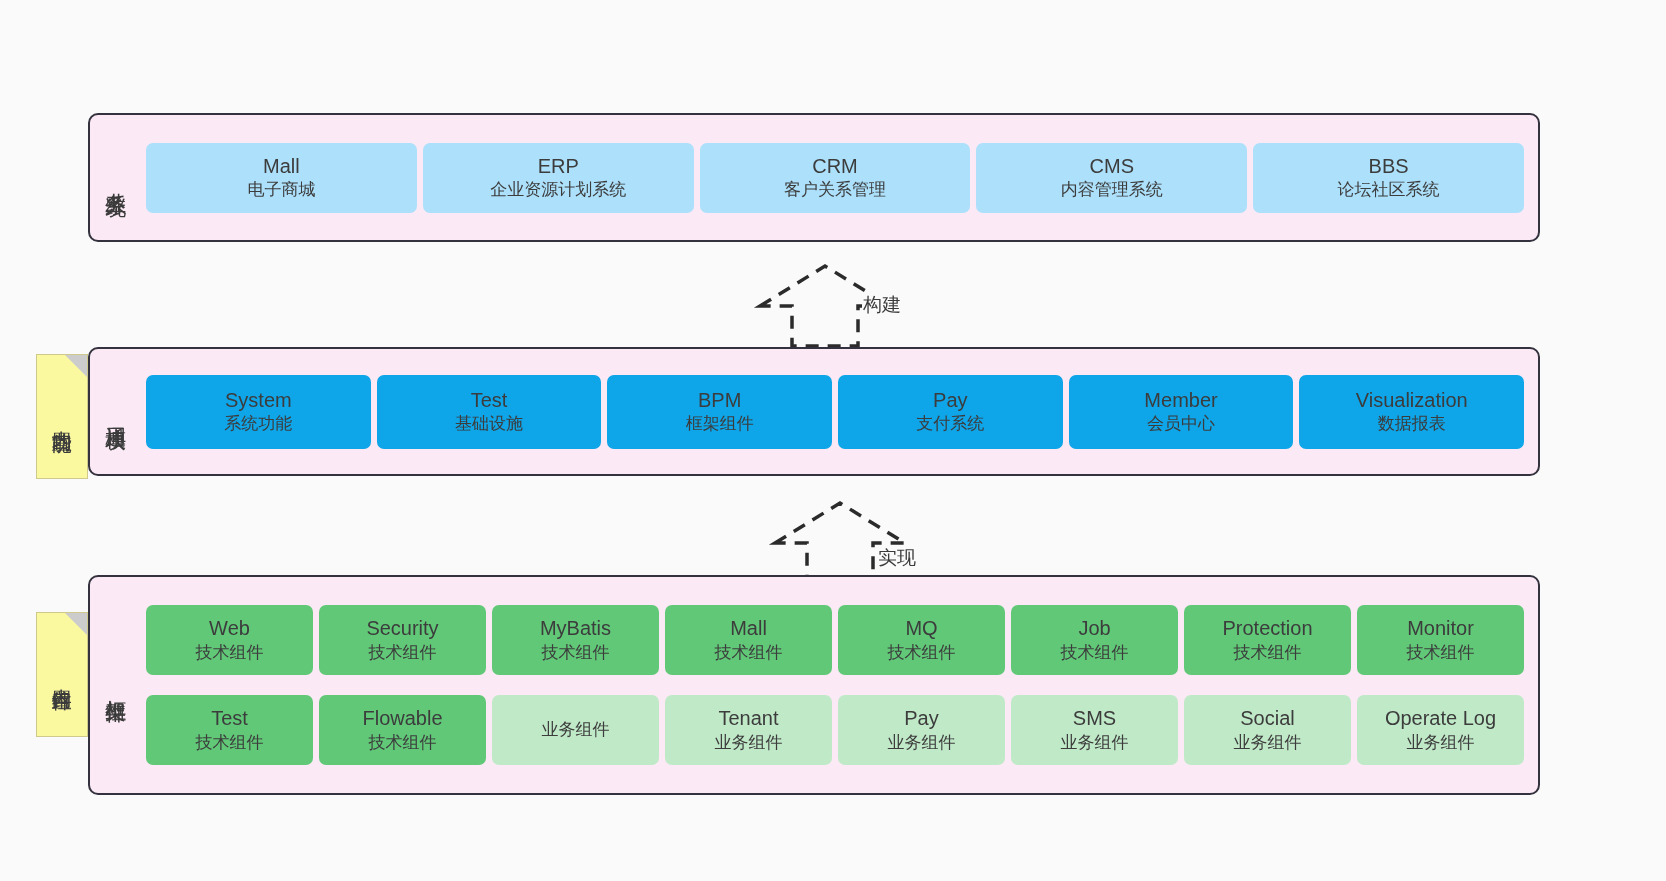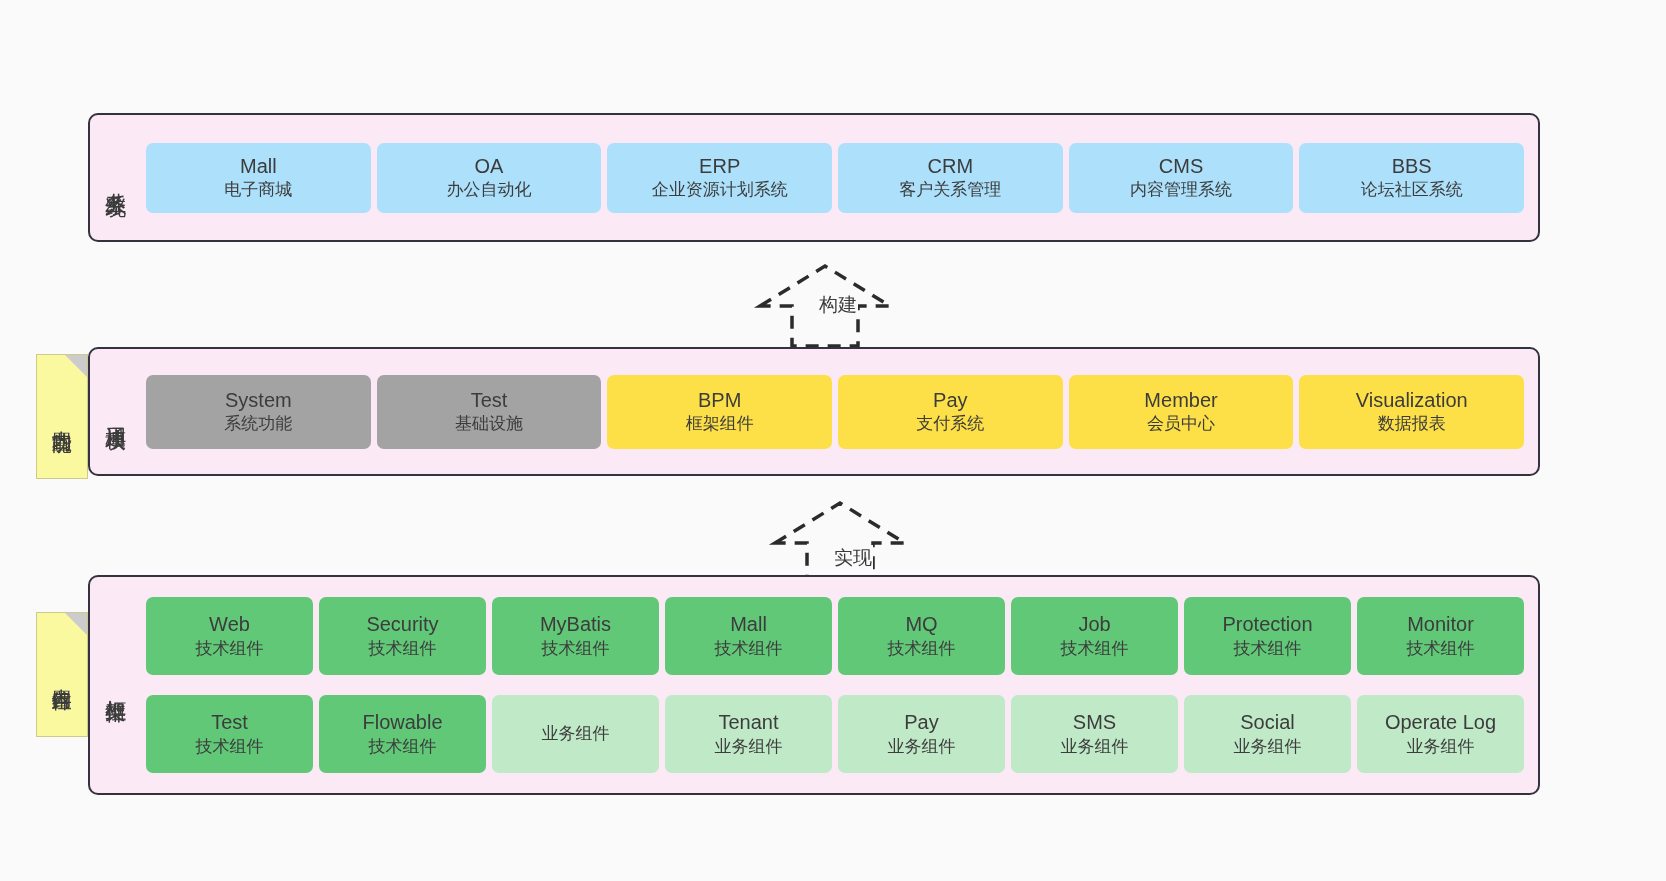--- a/index.html
+++ b/index.html
@@ -69,22 +69,22 @@
     justify-content: center;
     text-align: center;
     box-sizing: border-box;
     padding: 6px 4px;
     line-height: 1.28;
   }
   .card .t1 { font-size: 20px; }
   .card .t2 { font-size: 17px; }
 
   .c-blue      { background: #ace0fb; color: #3c3c3c; }
-  .c-red       { background: #a3a3a3; color: #3c3c3c; }
-  .c-pink      { background: #fde047; color: #3c3c3c; }
+  .c-red       { background: #0ea5e9; color: #3c3c3c; }
+  .c-pink      { background: #0ea5e9; color: #3c3c3c; }
   .c-green     { background: #61c878; color: #3c3c3c; }
   .c-lightgreen{ background: #c0e9c8; color: #3c3c3c; }
 
   
   #band-business {
     left: 88px;
     top: 113px;
     width: 1452px;
     height: 129px;
   }
@@ -99,21 +99,21 @@
   }
   #band-common .card { height: 74px; }
 
   
   #band-framework {
     left: 88px;
     top: 575px;
     width: 1452px;
     height: 220px;
   }
-  #band-framework .card { height: 78px; }
+  #band-framework .card { height: 70px; }
   #band-framework .band-body { gap: 20px; }
 
   
   .sticky {
     position: absolute;
     width: 52px;
     background: #fbf9a0;
     border: 1px solid #cfc98c;
     box-sizing: border-box;
     display: flex;
@@ -154,44 +154,41 @@
     pointer-events: none;
   }
   .arrow-wrap svg { display: block; }
   .arrow-label {
     position: absolute;
     font-size: 19px;
     color: #3b3b3b;
     background: #fafafa;
     padding: 0 1px;
     white-space: nowrap;
+    margin-left: 44px;
   }
   #arrow-build { left: 750px; top: 258px; }
   #arrow-build .arrow-label { left: 68px; top: 34px; }
   #arrow-impl  { left: 765px; top: 495px; }
   #arrow-impl  .arrow-label { left: 68px; top: 50px; }
 </style>
 </head>
 <body>
 
 <div class="canvas">
 
   <div class="band" id="band-business">
     <div class="band-title">业务系统</div>
     <div class="band-body">
       <div class="row">
         <div class="card c-blue">
           <div class="t1">Mall</div>
           <div class="t2">电子商城</div>
         </div>
         <div class="card c-blue">
-          <div class="t1">OA</div>
-          <div class="t2">办公自动化</div>
-        </div>
-        <div class="card c-blue">
           <div class="t1">ERP</div>
           <div class="t2">企业资源计划系统</div>
         </div>
         <div class="card c-blue">
           <div class="t1">CRM</div>
           <div class="t2">客户关系管理</div>
         </div>
         <div class="card c-blue">
           <div class="t1">CMS</div>
           <div class="t2">内容管理系统</div>

